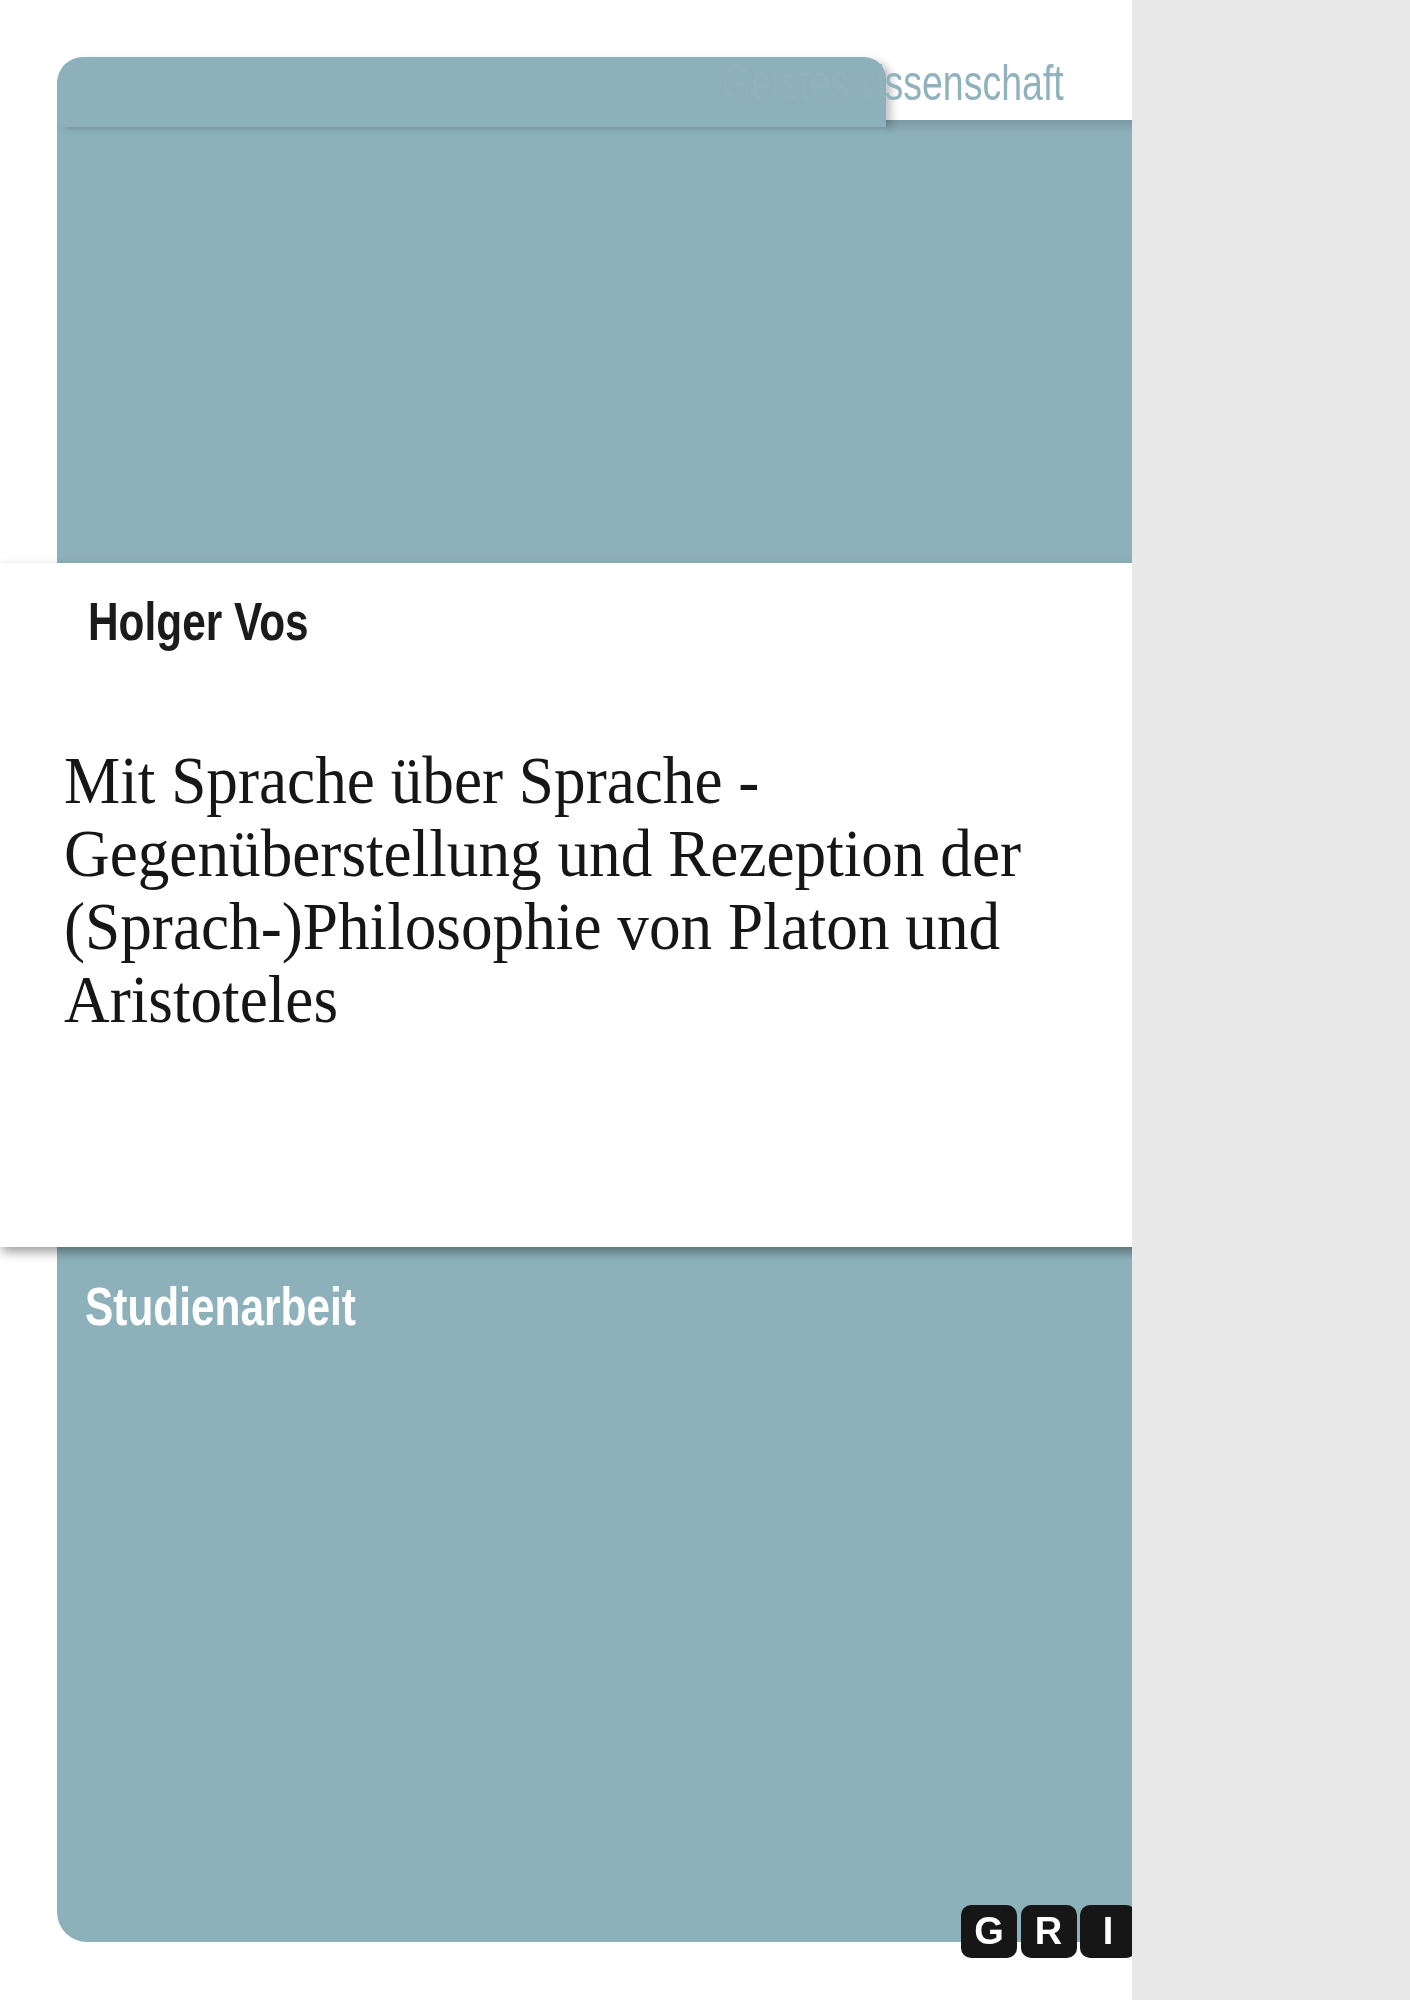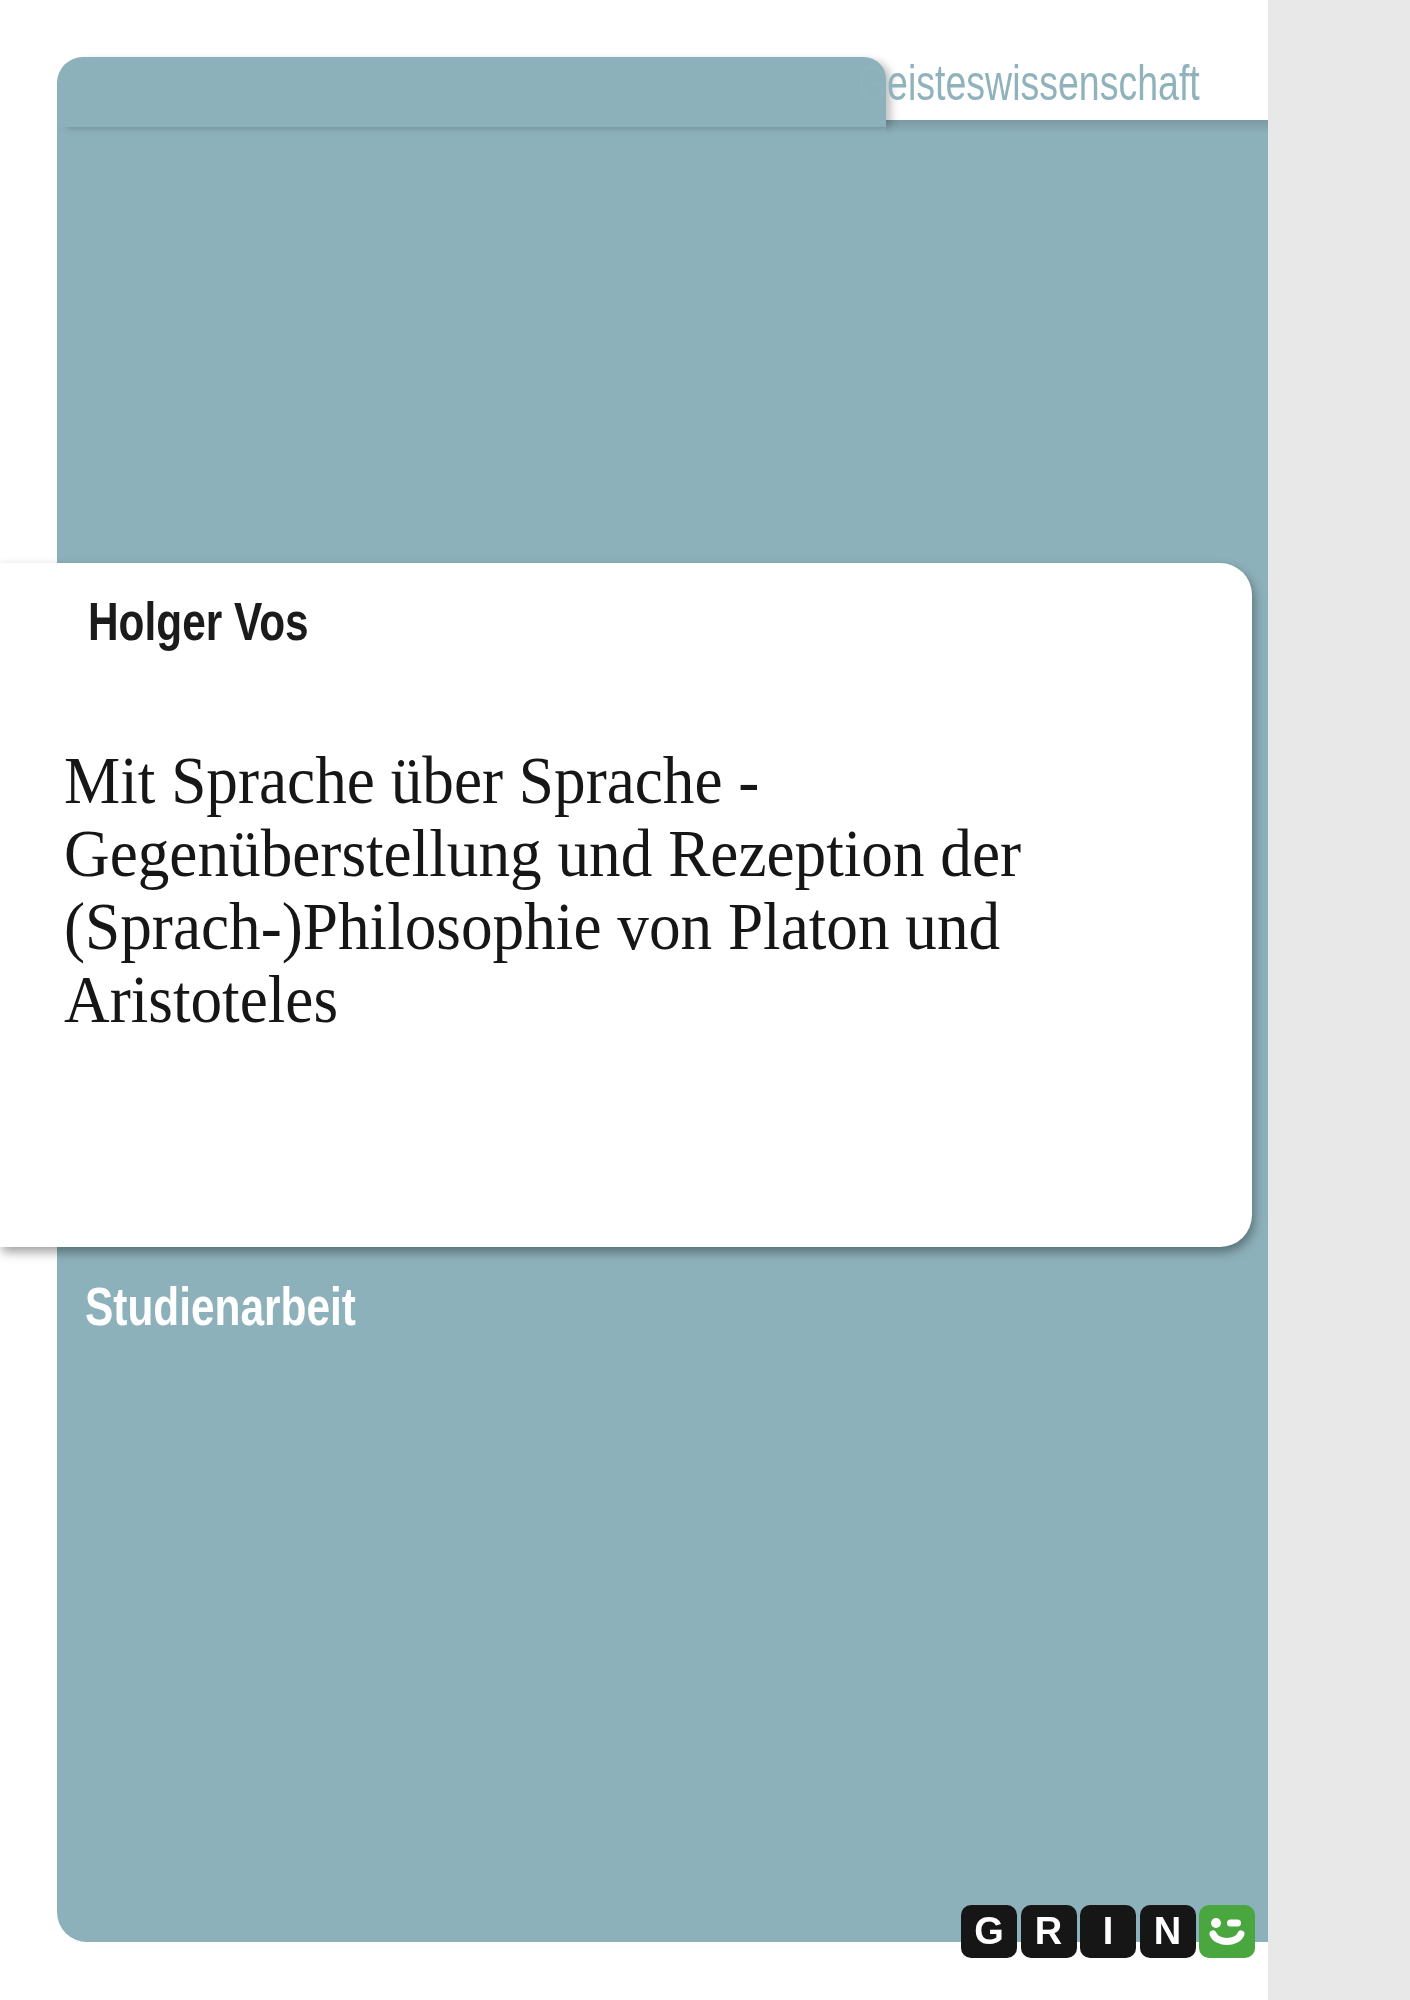--- a/index.html
+++ b/index.html
@@ -1,18 +1,18 @@
 <!DOCTYPE html>
 <html style="--teal: #8db1bb; --category: #8fb2bc; --tileblack: #161616; --green: #4aa63e;"><head>
 <meta charset="utf-8">
 <style>
   html,body{margin:0;padding:0;background:#e8e8e8;}
   .page{
     position:relative;
-    width:1268px;height:2000px;
+    width:1132px;height:2000px;
     background:#ffffff;
     overflow:hidden;
     font-family:"Liberation Sans","DejaVu Sans",sans-serif;
   }
   
   .teal-main{
     position:absolute;
     left:57px;top:120px;
     width:1296px;height:1822px;
     background:var(--teal,#8db1bb);

